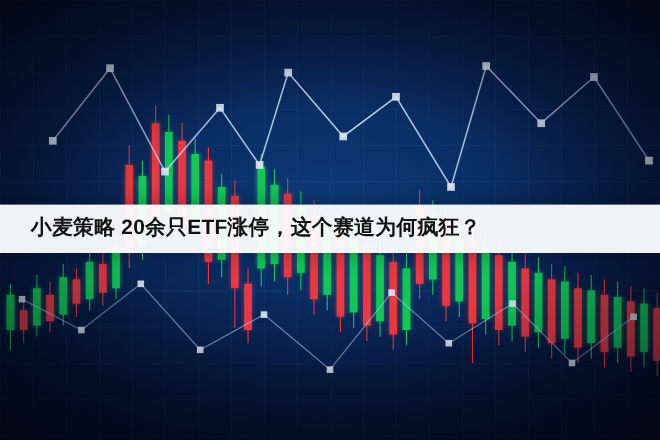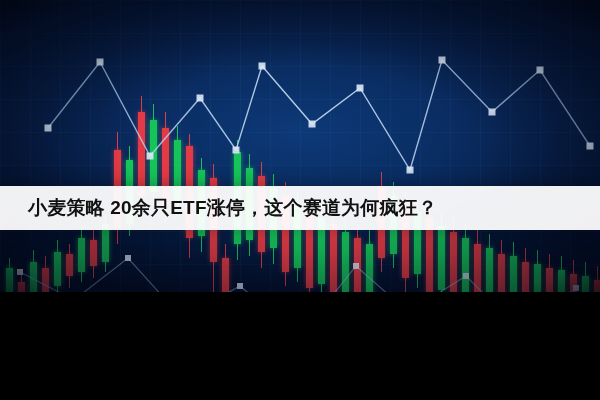--- a/index.html
+++ b/index.html
@@ -3,21 +3,21 @@
 <meta charset="utf-8">
 <style>
   html, body {
     margin: 0;
     padding: 0;
     background: #000;
   }
   #stage {
     position: relative;
     width: 600px;
-    height: 292px;
+    height: 400px;
     overflow: hidden;
     background: radial-gradient(ellipse 70% 60% at 50% 45%, #0d3a78 0%, #0a2d63 35%, #061a3f 70%, #020b22 100%);
     font-family: "Liberation Sans", sans-serif;
   }
   
   #grid {
     position: absolute;
     inset: 0;
     background-image:
       repeating-linear-gradient(to right, rgba(90,160,235,0.055) 0px, rgba(90,160,235,0.055) 1px, transparent 1px, transparent 30px),

